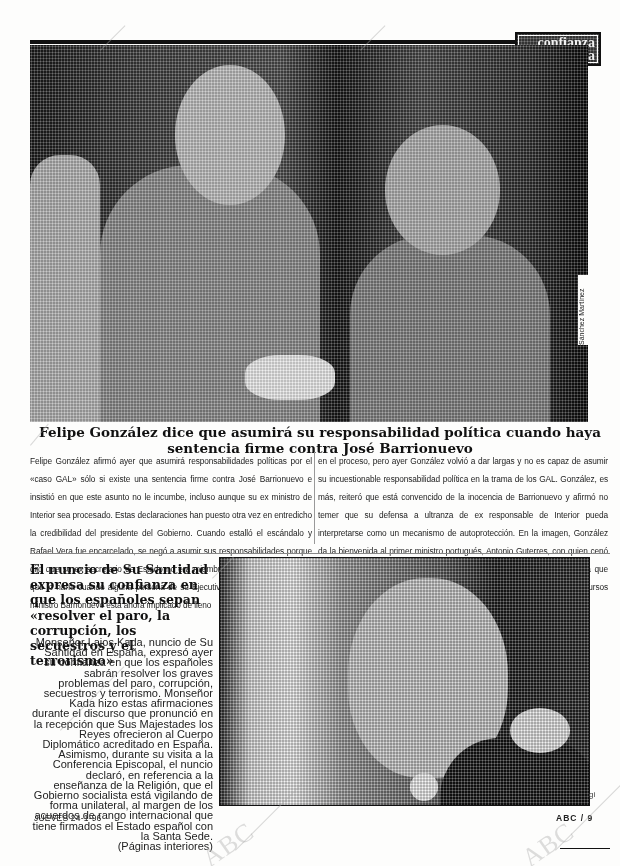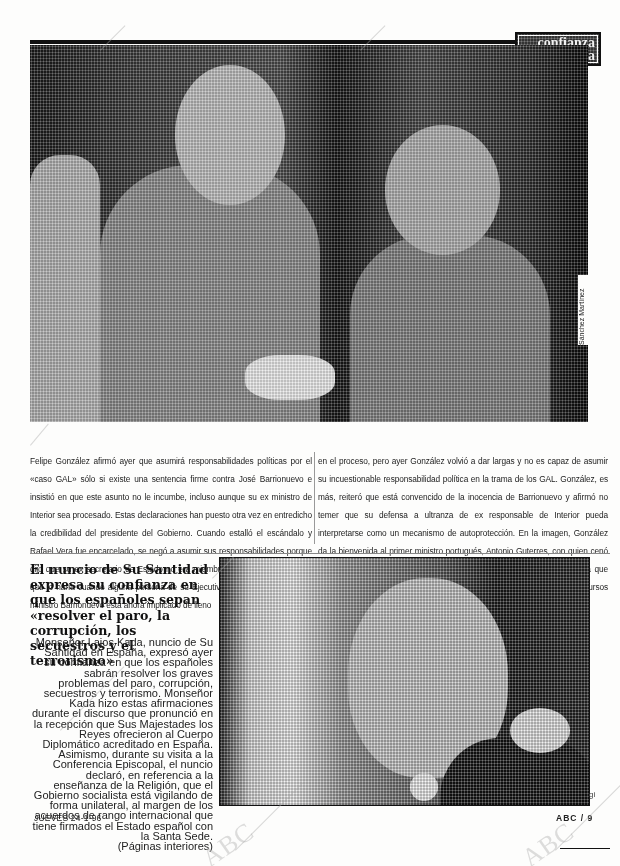--- a/index.html
+++ b/index.html
@@ -92,20 +92,22 @@
   <div class="fig person-left-body"></div>
   <div class="fig person-left-head"></div>
   <div class="fig person-right-body"></div>
   <div class="fig person-right-head"></div>
   <div class="fig hands"></div>
   <div class="fig dots"></div>
 </div>
 <div id="photo-credit" class="abs">Sánchez Martínez</div>
 
 <div id="headline-main" class="abs">
+  <div>Felipe González dice que asumirá su responsabilidad política cuando haya</div>
+  <div>sentencia firme contra José Barrionuevo</div>
 </div>
 
 <div id="lead-col-1" class="abs body-col">Felipe González afirmó ayer que asumirá responsabilidades políticas por el «caso GAL» sólo si existe una sentencia firme contra José Barrionuevo e insistió en que este asunto no le incumbe, incluso aunque su ex ministro de Interior sea procesado. Estas declaraciones han puesto otra vez en entredicho la credibilidad del presidente del Gobierno. Cuando estalló el escándalo y Rafael Vera fue encarcelado, se negó a asumir sus responsabilidades porque dijo que su ex secretario de Estado no era miembro del Gobierno. Y afirmó que lo haría cuando alguna persona de su Ejecutivo fuera procesada. El ex ministro Barrionuevo está ahora implicado de lleno</div>
 <div id="col-divider" class="abs"></div>
 <div id="lead-col-2" class="abs body-col">en el proceso, pero ayer González volvió a dar largas y no es capaz de asumir su incuestionable responsabilidad política en la trama de los GAL. González, es más, reiteró que está convencido de la inocencia de Barrionuevo y afirmó no temer que su defensa a ultranza de ex responsable de Interior pueda interpretarse como un mecanismo de autoprotección. En la imagen, González da la bienvenida al primer ministro portugués, Antonio Guterres, con quien cenó en la Moncloa. Fue el primer acto de la XII Cumbre hispano-lusa, en la que ambos jefes de Gobierno intentarán firmar el convenio sobre los recursos hidráulicos. (Páginas interiores)</div>
 
 <div id="story-rule" class="abs"></div>
 
 <div id="nuncio-headline" class="abs">El nuncio de Su Santidad expresa su confianza en que los españoles sepan «resolver el paro, la corrupción, los secuestros y el terrorismo»</div>
 <div id="nuncio-body" class="abs">

